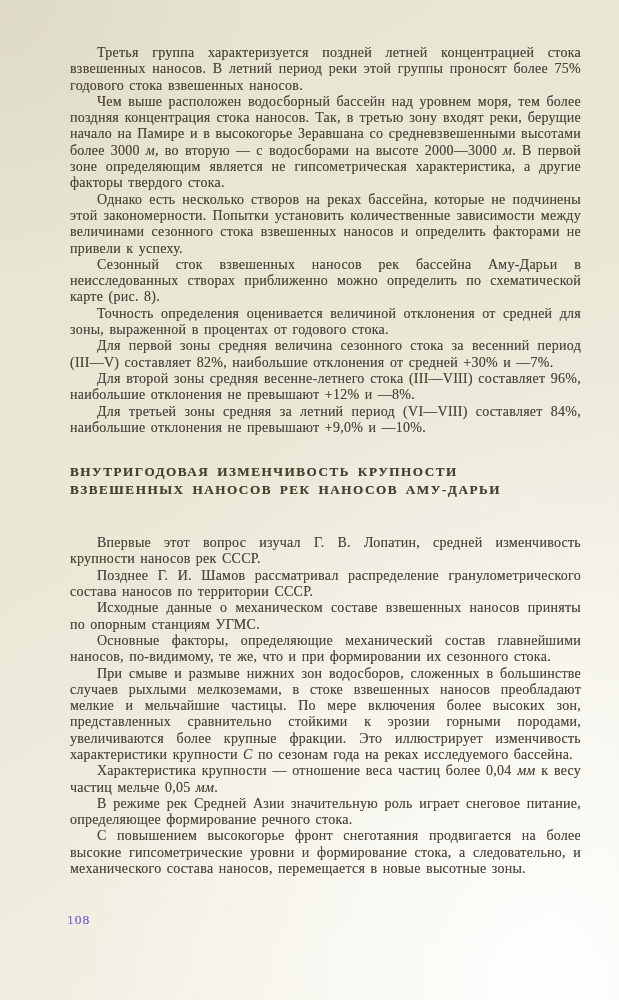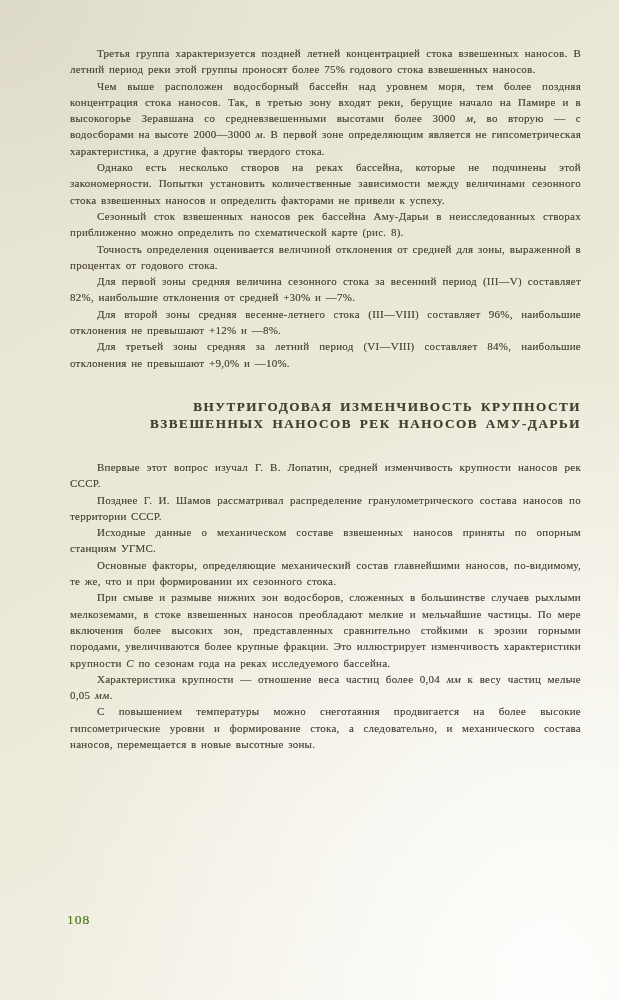--- a/index.html
+++ b/index.html
@@ -16,46 +16,46 @@
   .page { position: absolute; inset: 0; }
   .textblock {
     position: absolute;
     left: 70px; top: 45px; width: 511px;
     color: #4b4638;
   }
   p.para {
     margin: 0;
     text-indent: 27px;
     text-align: justify;
-    font-size: 11px;
+    font-size: 14px;
     line-height: 16.3px;
     letter-spacing: 0.25px;
     word-spacing: 1.6px;
     text-shadow: 0 0 0.5px rgba(75,70,56,0.55);
   }
   .it { font-style: italic; }
   .heading {
-    margin: 27px 0 26px;
-    text-align: right;
+    margin: 27px 0 37px;
+    text-align: left;
     font-weight: bold;
     color: #46422f;
   }
   .heading div {
     font-size: 13.2px;
     line-height: 17.5px;
     letter-spacing: 1.5px;
     word-spacing: 3px;
     text-shadow: 0 0 0.5px rgba(70,66,47,0.6);
   }
   .pagenum {
     position: absolute;
     left: 67px; top: 912px;
     font-size: 13.5px;
     letter-spacing: 1px;
-    color: #4d7c0f;
+    color: #8b5cf6;
     text-shadow: 0 0 0.5px rgba(86,82,63,0.5);
   }
 </style>
 </head>
 <body>
 
 <div class="page">
   <div class="textblock">
 
     <p class="para"><span>Третья группа характеризуется поздней летней концентрацией стока взвешенных наносов. В летний период реки этой группы проносят более 75% годового стока взвешенных наносов.</span></p>
@@ -71,18 +71,19 @@
       <div>ВНУТРИГОДОВАЯ ИЗМЕНЧИВОСТЬ КРУПНОСТИ</div>
       <div>ВЗВЕШЕННЫХ НАНОСОВ РЕК НАНОСОВ АМУ-ДАРЬИ</div>
     </div>
 
     <p class="para"><span>Впервые этот вопрос изучал Г. В. Лопатин, средней изменчивость крупности наносов рек СССР.</span></p>
     <p class="para"><span>Позднее Г. И. Шамов рассматривал распределение гранулометрического состава наносов по территории СССР.</span></p>
     <p class="para"><span>Исходные данные о механическом составе взвешенных наносов приняты по опорным станциям УГМС.</span></p>
     <p class="para"><span>Основные факторы, определяющие механический состав главнейшими наносов, по-видимому, те же, что и при формировании их сезонного стока.</span></p>
     <p class="para"><span>При смыве и размыве нижних зон водосборов, сложенных в большинстве случаев рыхлыми мелкоземами, в стоке взвешенных наносов преобладают мелкие и мельчайшие частицы. По мере включения более высоких зон, представленных сравнительно стойкими к эрозии горными породами, увеличиваются более крупные фракции. Это иллюстрирует изменчивость характеристики крупности </span><span class="it">С</span><span> по сезонам года на реках исследуемого бассейна.</span></p>
     <p class="para"><span>Характеристика крупности — отношение веса частиц более 0,04 </span><span class="it">мм</span><span> к весу частиц мельче 0,05 </span><span class="it">мм</span><span>.</span></p>
-    <p class="para"><span>С повышением температуры можно снеготаяния продвигается на более высокие гипсометрические уровни и формирование стока, а следовательно, и механического состава наносов, перемещается в новые высотные зоны.</span></p>
+    <p class="para"><span>В режиме рек Средней Азии значительную роль играет снеговое питание, определяющее формирование речного стока.</span></p>
+    <p class="para"><span>С повышением высокогорье фронт снеготаяния продвигается на более высокие гипсометрические уровни и формирование стока, а следовательно, и механического состава наносов, перемещается в новые высотные зоны.</span></p>
 
   </div>
 
   <div class="pagenum">108</div>
 </div>
 
 </body></html>

